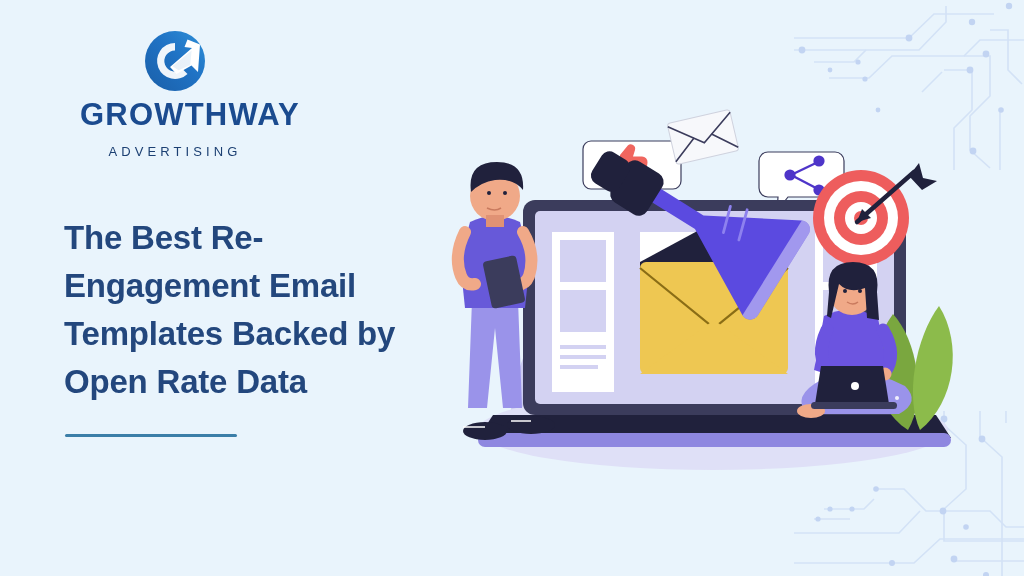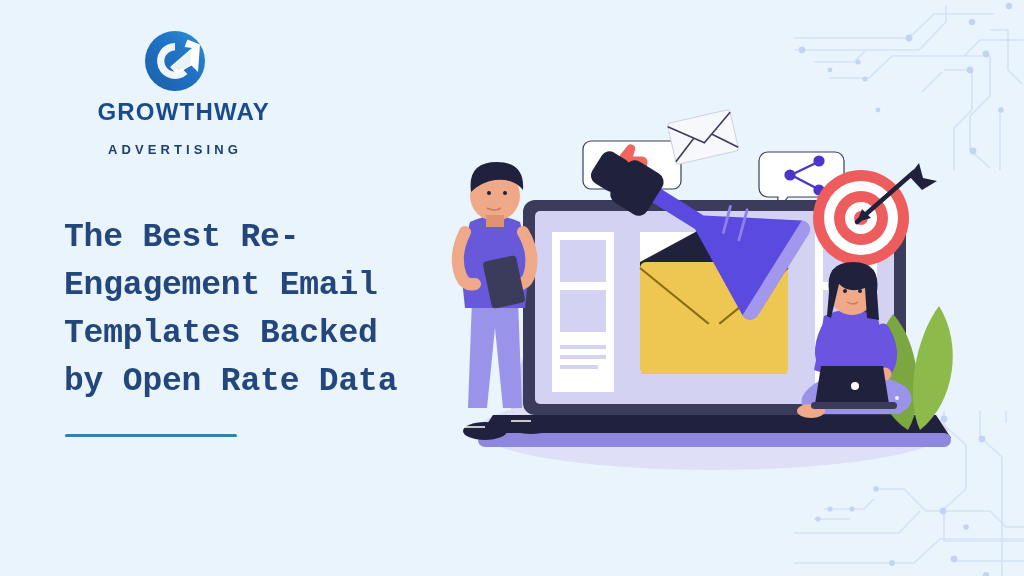--- a/index.html
+++ b/index.html
@@ -24,56 +24,54 @@
   .left-col {
     position: absolute;
     left: 64px; top: 24px;
     width: 400px;
   }
 
   
   .logo-block { width: 190px; margin-left: 16px; text-align: center; }
   .logo-mark { display: block; margin: 0 auto; }
   .brand-name {
-    font-size: 24px;
+    font-size: 31px;
     font-weight: bold;
     letter-spacing: 1.2px;
     color: #1b4b8f;
     line-height: 1.05;
     margin-top: 3px;
     white-space: nowrap;
-    text-align: right;
   }
   .brand-sub {
     font-size: 13px;
-    font-weight: bold;
+    font-weight: normal;
     letter-spacing: 4.1px;
     color: #1b3f72;
-    margin-top: 18px;
+    margin-top: 12px;
     white-space: nowrap;
   }
   .brand-tag {
     font-size: 12.5px;
     color: #27b08a;
     letter-spacing: -0.1px;
     margin-top: 4px;
     white-space: nowrap;
   }
 
   
   .headline {
     position: absolute;
     left: 64px; top: 214px;
     width: 360px;
     font-size: 33px;
     line-height: 48px;
     font-weight: bold;
     color: #23477d;
     letter-spacing: -0.2px;
-    font-family: Liberation Mono, monospace;
   }
   .rule {
     position: absolute;
     left: 65px; top: 434px;
     width: 172px; height: 3px;
     background: #3b7ea8;
     border-radius: 2px;
   }
 
   

